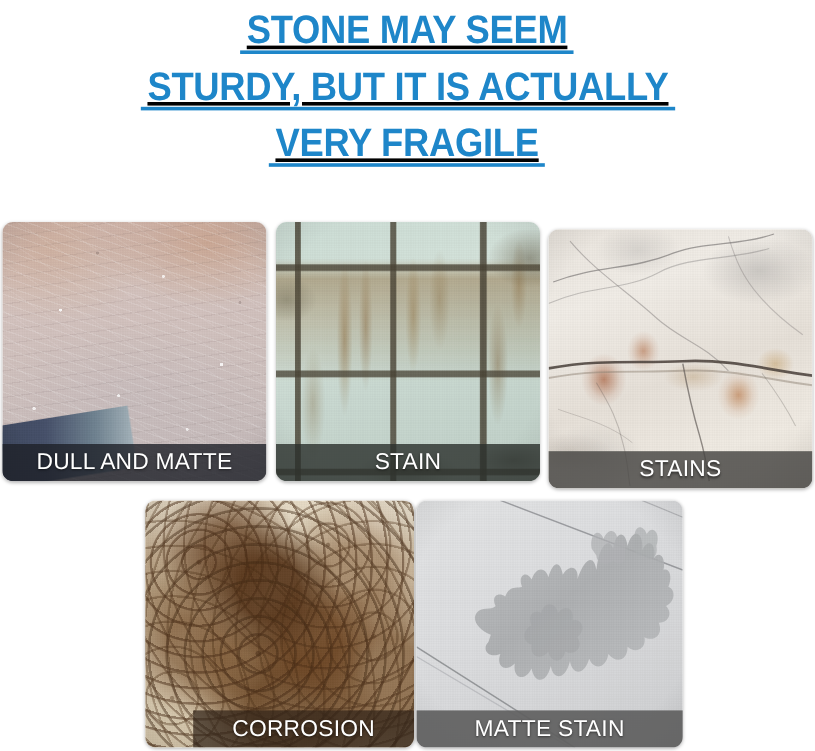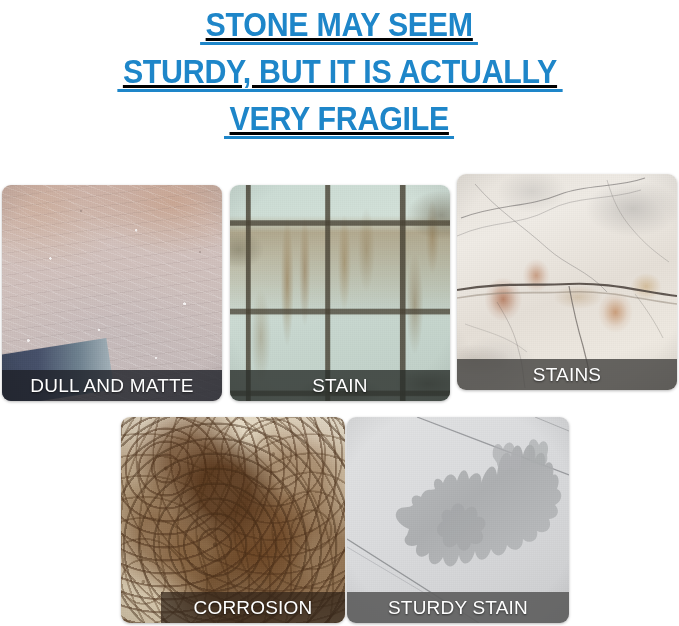--- a/index.html
+++ b/index.html
@@ -92,21 +92,21 @@
   }
   .cap-dark   { background: rgba(30,32,40,0.80); }
   .cap-rust   { background: rgba(42,48,44,0.80); }
   .cap-stain  { background: rgba(70,68,66,0.82); }
   .cap-corr   { background: rgba(48,34,24,0.72); margin-left: 40px; }
   .cap-water  { background: rgba(96,96,96,0.92); }
 
   
   #tile-dull   { left: 2px;   top: 185px; width: 220px; height: 216px; }
   #tile-rust   { left: 230px; top: 185px; width: 220px; height: 216px; }
-  #tile-stains { left: 457px; top: 174px; width: 220px; height: 216px; }
+  #tile-stains { left: 457px; top: 191px; width: 220px; height: 216px; }
   #tile-corrosion { left: 121px; top: 417px; width: 224px; height: 206px; }
   #tile-water     { left: 347px; top: 417px; width: 222px; height: 206px; }
 
   
   .art-dull {
     background:
       radial-gradient(ellipse 60% 35% at 78% 8%,  rgba(196,150,120,0.55), rgba(196,150,120,0) 70%),
       radial-gradient(ellipse 55% 40% at 18% 10%, rgba(205,165,135,0.40), rgba(205,165,135,0) 72%),
       radial-gradient(ellipse 70% 45% at 50% 72%, rgba(196,186,188,0.55), rgba(196,186,188,0) 75%),
       linear-gradient(172deg, #cdb3ab 0%, #d4c2bd 26%, #cfc0bd 55%, #c8bcbb 80%, #c2b7b8 100%);
@@ -377,16 +377,16 @@
           M146,40 C144,28 152,22 156,32 C160,22 168,24 168,36
           C170,30 176,32 174,44 C176,52 168,56 164,50
           C158,56 150,52 150,46 Z"></path>
         <path fill="#adafb1" opacity="0.7" d="
           M182,34 C180,22 188,18 192,28 C196,20 204,26 200,38
           C202,48 194,52 190,46 C184,48 180,42 182,34 Z"></path>
       </svg>
       <div class="noise"></div>
       <div class="vign"></div>
     </div>
-    <div class="caption cap-water">STURDY STAIN</div>
+    <div class="caption cap-water">MATTE STAIN</div>
   </div>
 
 </div>
 
 </body></html>

